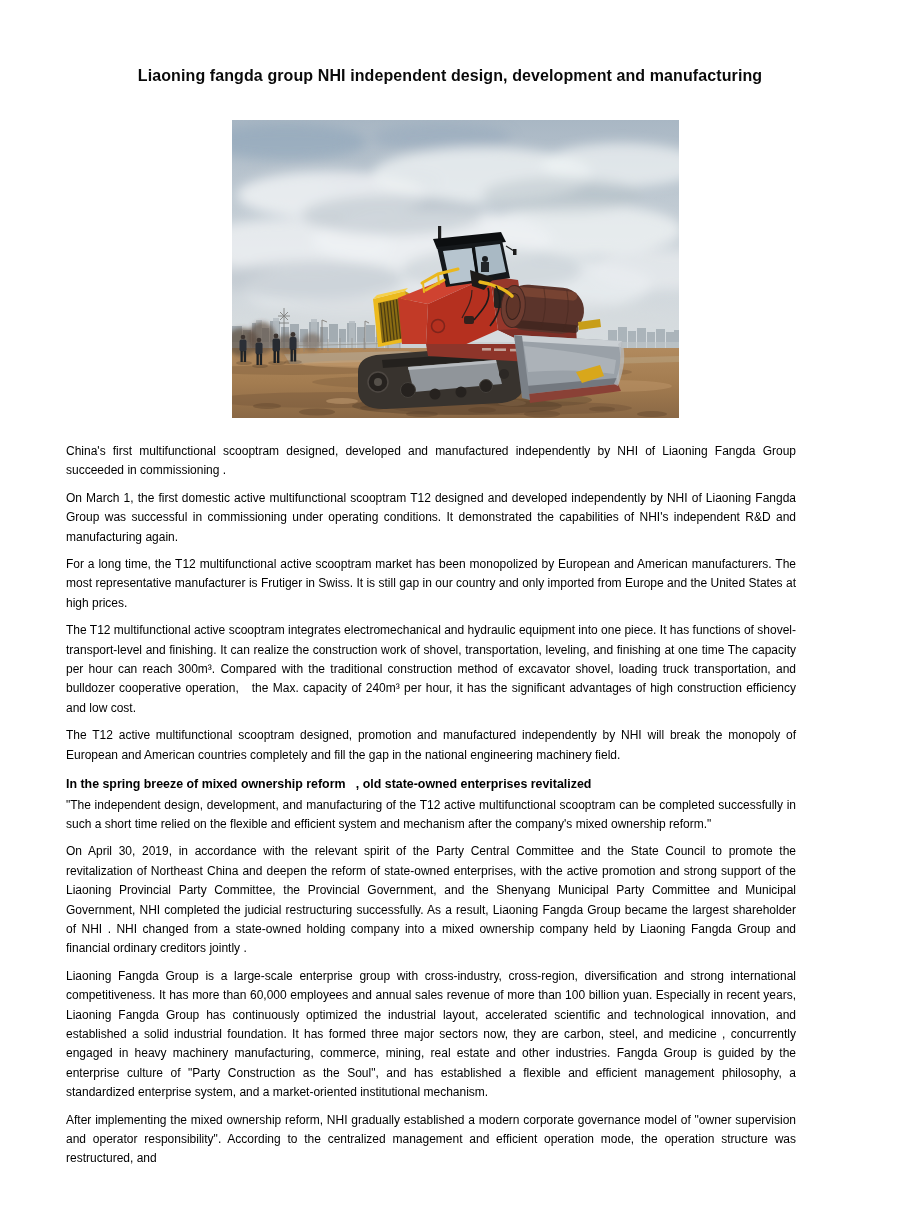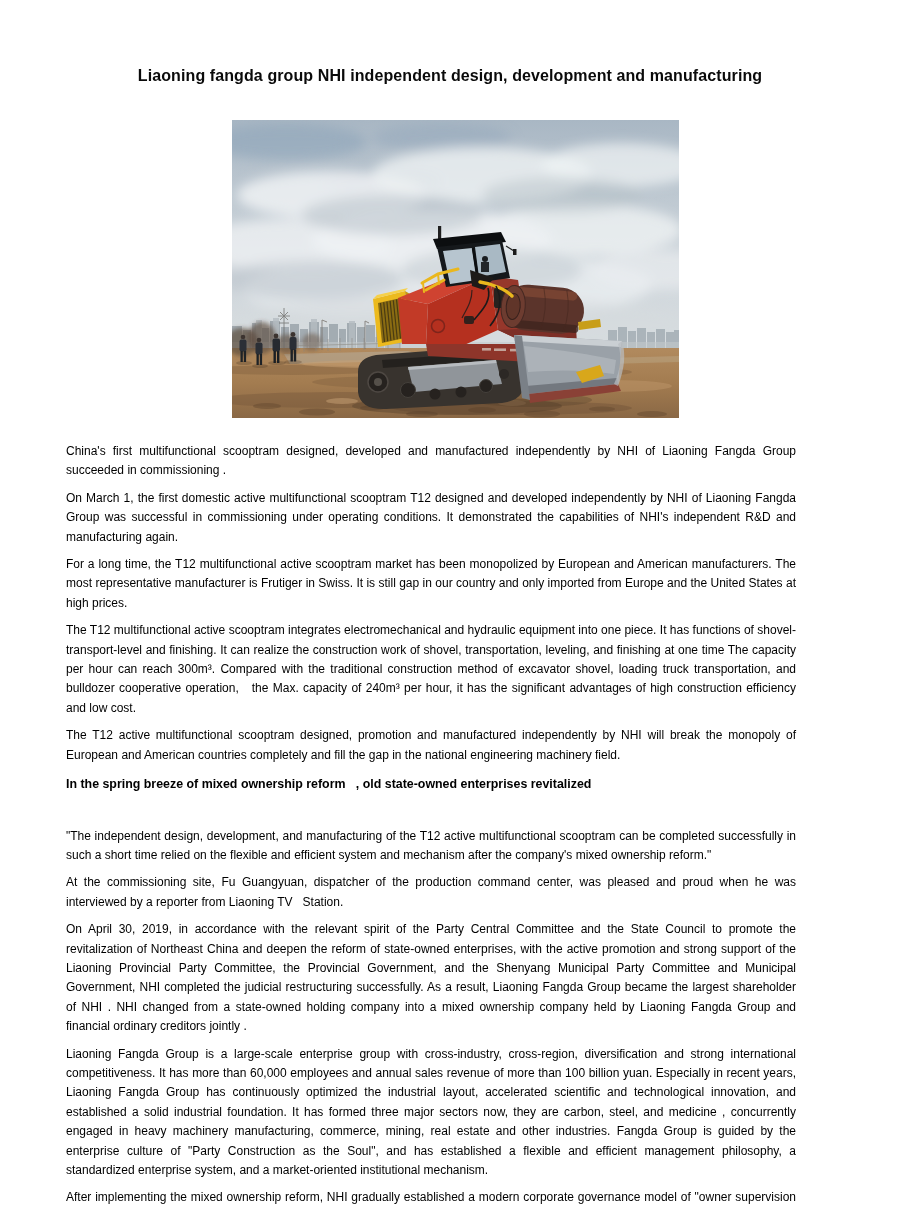--- a/index.html
+++ b/index.html
@@ -22,21 +22,21 @@
   .photo svg{display:block;width:447px;height:298px;}
   .body-text{
     margin:24px 92px 0 66px;width:742px;color:#000;
   }
   .body-text p{
     margin:0 12px 8px 0;
     font-size:12px;line-height:19.4px;
     text-align:justify;white-space:pre-wrap;
   }
   .body-text h2{
-    margin:10px 0 32px 0;
+    margin:10px 0 1px 0;
     font-size:12.4px;line-height:19.4px;font-weight:700;
     white-space:pre-wrap;
   }
   
   .f-red{fill:var(--machine-red)}
   .f-red-dark{fill:var(--machine-red-dark)}
   .f-yellow{fill:var(--machine-yellow)}
   .f-drum{fill:var(--drum-brown)}
   .f-blade{fill:var(--blade-gray)}
   .f-cab{fill:var(--cab-black)}
@@ -325,19 +325,18 @@
   </figure>
 
   <div class="body-text">
     <p>China's first multifunctional scooptram designed, developed and manufactured independently by NHI of Liaoning Fangda Group succeeded in commissioning .</p>
     <p>On March 1, the first domestic active multifunctional scooptram T12 designed and developed independently by NHI of Liaoning Fangda Group was successful in commissioning under operating conditions. It demonstrated the capabilities of NHI's independent R&amp;D and manufacturing again.</p>
     <p>For a long time, the T12 multifunctional active scooptram market has been monopolized by European and American manufacturers. The most representative manufacturer is Frutiger in Swiss. It is still gap in our country and only imported from Europe and the United States at high prices.</p>
     <p>The T12 multifunctional active scooptram integrates electromechanical and hydraulic equipment into one piece. It has functions of shovel-transport-level and finishing. It can realize the construction work of shovel, transportation, leveling, and finishing at one time The capacity per hour can reach 300m³. Compared with the traditional construction method of excavator shovel, loading truck transportation, and bulldozer cooperative operation,   the Max. capacity of 240m³ per hour, it has the significant advantages of high construction efficiency and low cost.</p>
     <p>The T12 active multifunctional scooptram designed, promotion and manufactured independently by NHI will break the monopoly of European and American countries completely and fill the gap in the national engineering machinery field.</p>
     <h2>In the spring breeze of mixed ownership reform   , old state-owned enterprises revitalized</h2>
     <p>"The independent design, development, and manufacturing of the T12 active multifunctional scooptram can be completed successfully in such a short time relied on the flexible and efficient system and mechanism after the company's mixed ownership reform."</p>
-    <p>At the commissioning site, Fu Guangyuan, dispatcher of the production command center, was pleased and proud when he was interviewed by a reporter from Liaoning TV   Station.</p>
     <p>On April 30, 2019, in accordance with the relevant spirit of the Party Central Committee and the State Council to promote the revitalization of Northeast China and deepen the reform of state-owned enterprises, with the active promotion and strong support of the Liaoning Provincial Party Committee, the Provincial Government, and the Shenyang Municipal Party Committee and Municipal Government, NHI completed the judicial restructuring successfully. As a result, Liaoning Fangda Group became the largest shareholder of NHI . NHI changed from a state-owned holding company into a mixed ownership company held by Liaoning Fangda Group and financial ordinary creditors jointly .</p>
     <p>Liaoning Fangda Group is a large-scale enterprise group with cross-industry, cross-region, diversification and strong international competitiveness. It has more than 60,000 employees and annual sales revenue of more than 100 billion yuan. Especially in recent years, Liaoning Fangda Group has continuously optimized the industrial layout, accelerated scientific and technological innovation, and established a solid industrial foundation. It has formed three major sectors now, they are carbon, steel, and medicine , concurrently engaged in heavy machinery manufacturing, commerce, mining, real estate and other industries. Fangda Group is guided by the enterprise culture of "Party Construction as the Soul", and has established a flexible and efficient management philosophy, a standardized enterprise system, and a market-oriented institutional mechanism.</p>
     <p>After implementing the mixed ownership reform, NHI gradually established a modern corporate governance model of "owner supervision and operator responsibility". According to the centralized management and efficient operation mode, the operation structure was restructured, and</p>
   </div>
 
 </div>
 
 </body></html>

